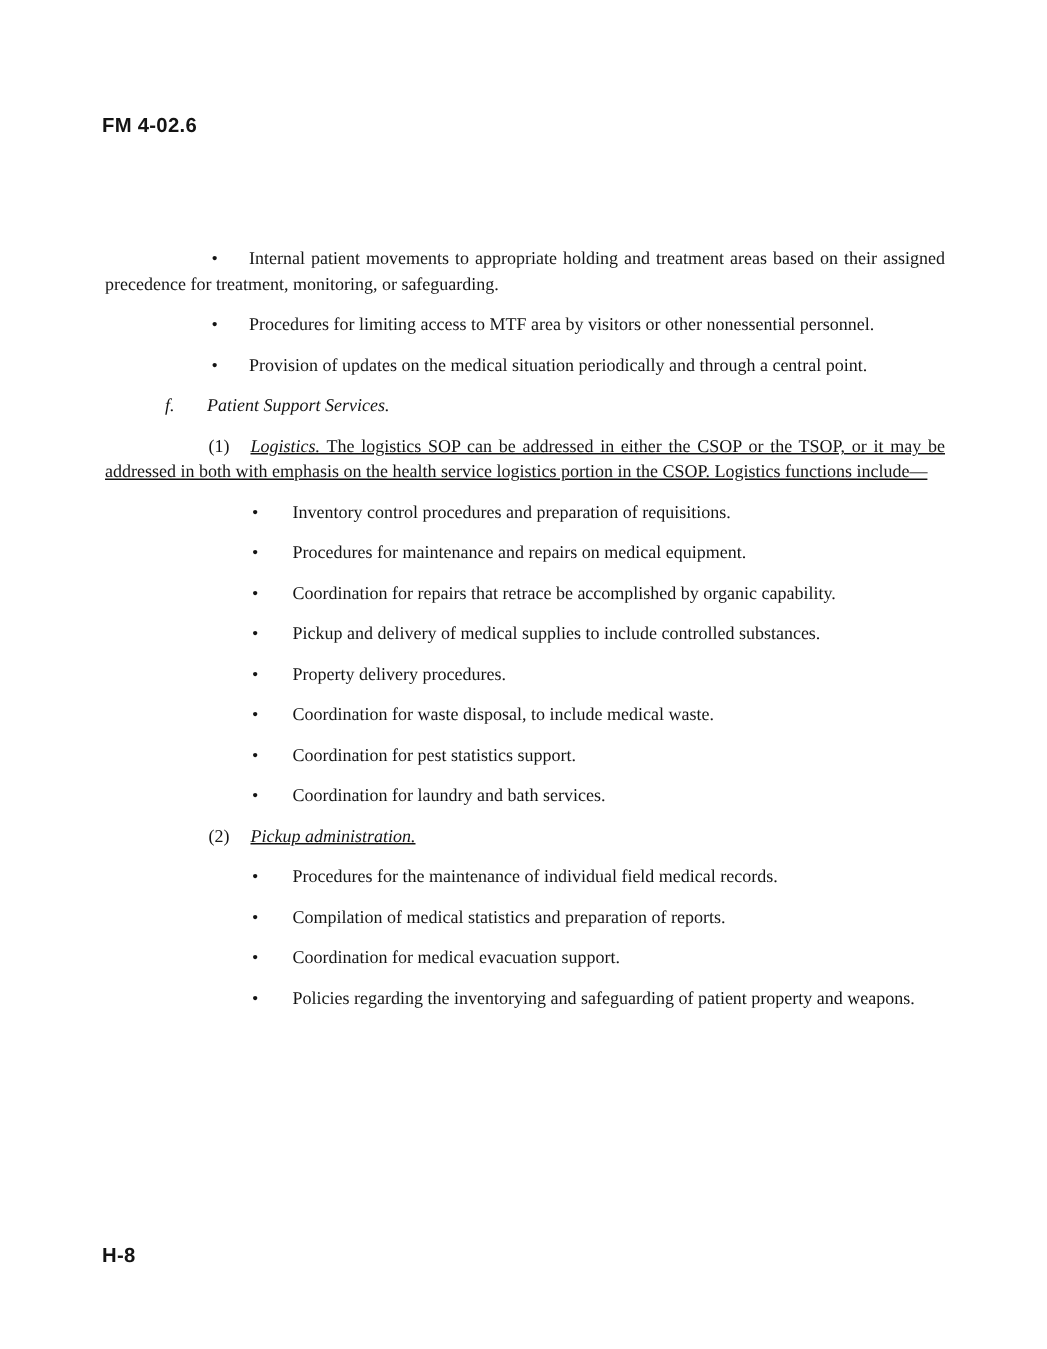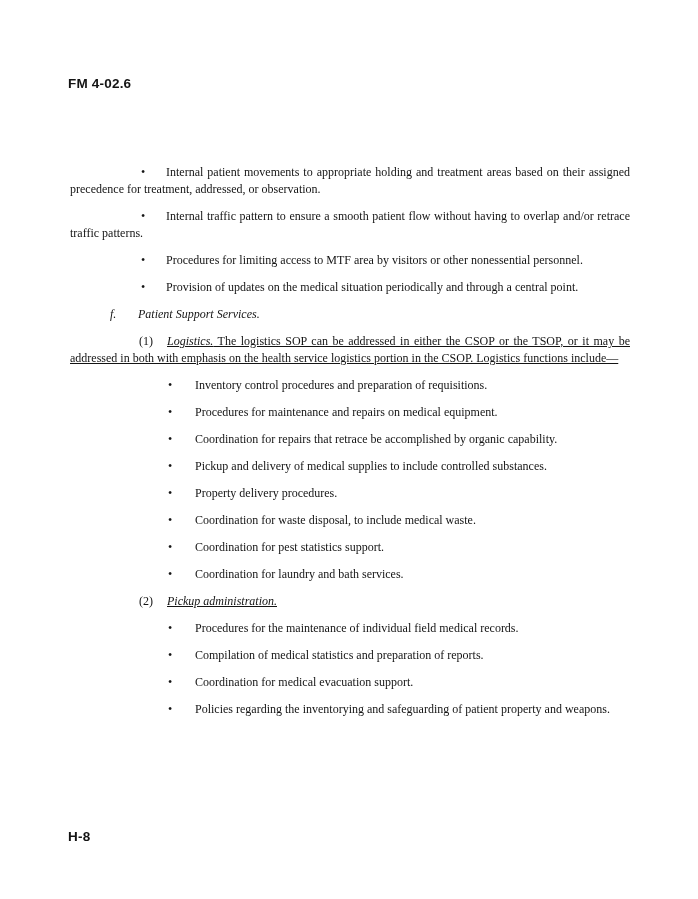--- a/index.html
+++ b/index.html
@@ -57,22 +57,21 @@
   .numbered .lbl { width: 28px; }
   .it { font-style: italic; }
 </style>
 </head>
 <body>
 
 <div class="page">
   <div class="doc-header">FM 4-02.6</div>
 
   <div class="doc-body">
-      <p class="para bullet1"><span class="lbl">•</span><span>Internal patient movements to appropriate holding and treatment areas based on their assigned precedence for treatment, addressed, or observation.</span></p>
-      <p class="para bullet1"><span class="lbl">•</span><span>Internal traffic pattern to ensure a smooth patient flow without having to overlap and/or retrace traffic patterns.</span></p>
+      <p class="para bullet1"><span class="lbl">•</span><span>Internal patient movements to appropriate holding and treatment areas based on their assigned precedence for treatment, monitoring, or safeguarding.</span></p>
       <p class="para bullet1"><span class="lbl">•</span><span>Procedures for limiting access to MTF area by visitors or other nonessential personnel.</span></p>
       <p class="para bullet1"><span class="lbl">•</span><span>Provision of updates on the medical situation periodically and through a central point.</span></p>
       <p class="para letter"><span class="lbl it">f.</span><span class="it">Patient Support Services.</span></p>
       <p class="para numbered"><span class="lbl">(1)</span><span class="it">Logistics.</span><span> The logistics SOP can be addressed in either the CSOP or the TSOP, or it may be addressed in both with emphasis on the health service logistics portion in the CSOP. Logistics functions include—</span></p>
       <p class="para bullet2"><span class="lbl">•</span><span>Inventory control procedures and preparation of requisitions.</span></p>
       <p class="para bullet2"><span class="lbl">•</span><span>Procedures for maintenance and repairs on medical equipment.</span></p>
       <p class="para bullet2"><span class="lbl">•</span><span>Coordination for repairs that retrace be accomplished by organic capability.</span></p>
       <p class="para bullet2"><span class="lbl">•</span><span>Pickup and delivery of medical supplies to include controlled substances.</span></p>
       <p class="para bullet2"><span class="lbl">•</span><span>Property delivery procedures.</span></p>
       <p class="para bullet2"><span class="lbl">•</span><span>Coordination for waste disposal, to include medical waste.</span></p>

